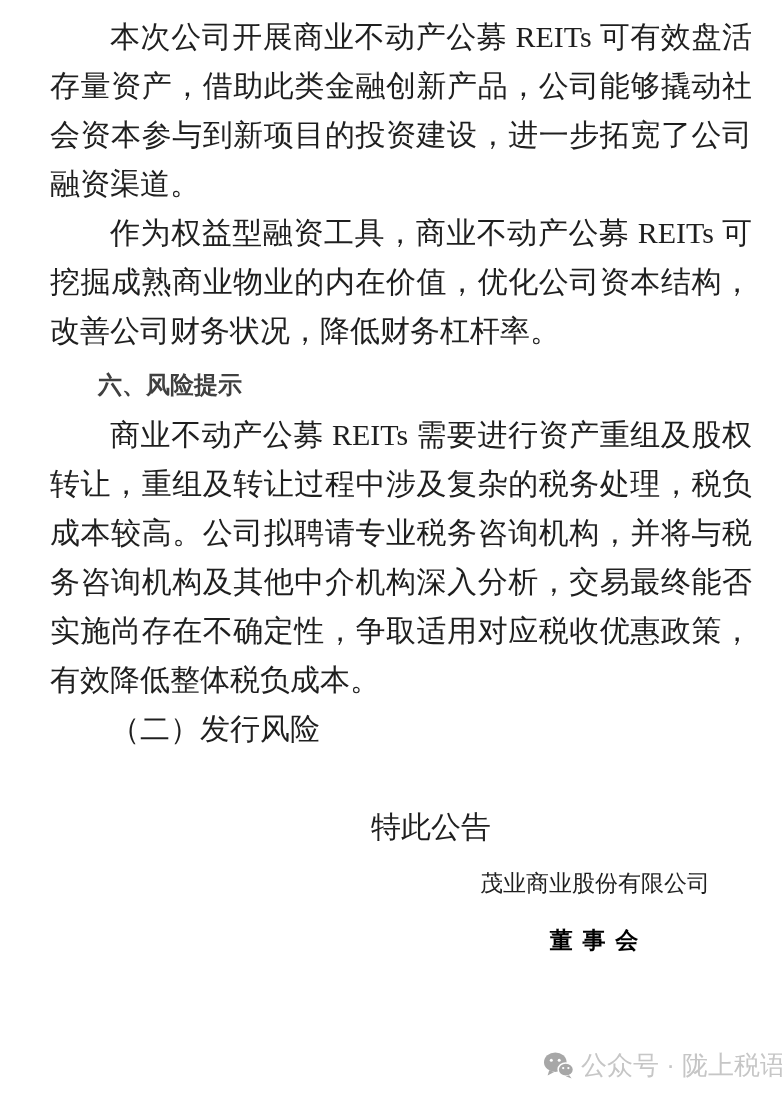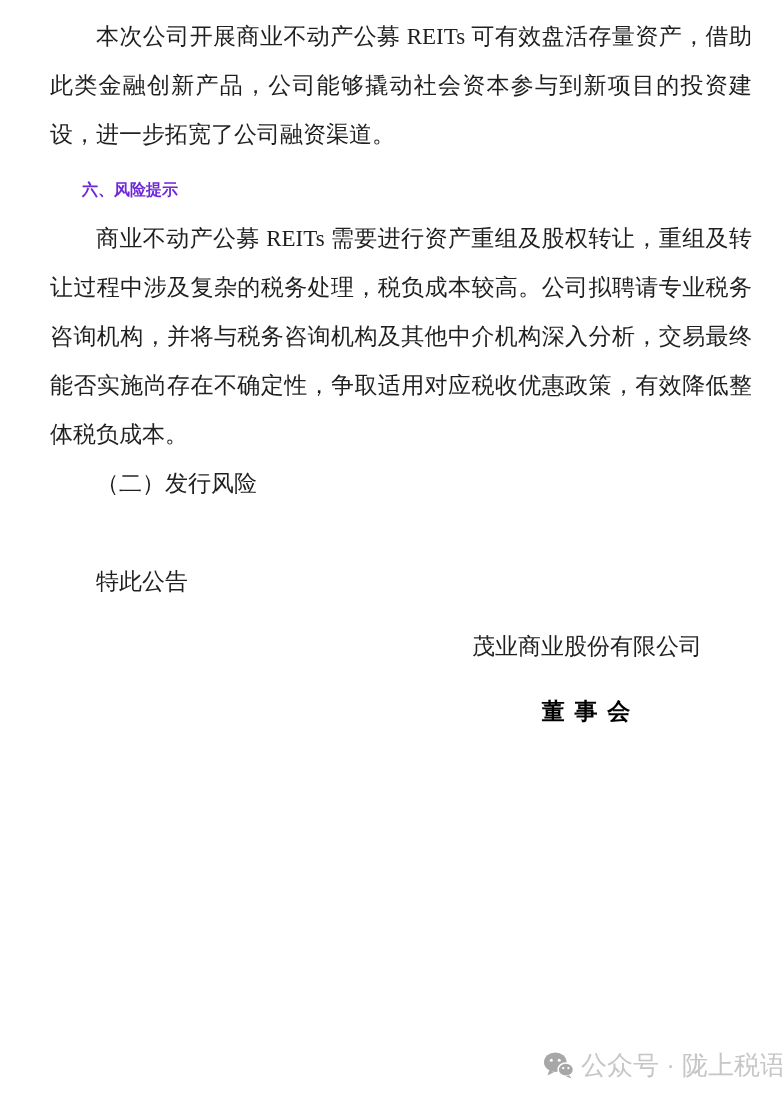--- a/index.html
+++ b/index.html
@@ -13,49 +13,49 @@
     font-family: "Liberation Serif", "DejaVu Serif", serif;
   }
   .doc {
     position: absolute;
     top: 12px;
     left: 50px;
     width: 702px;
   }
   .para {
     margin: 0;
-    font-size: 23px;
+    font-size: 30px;
     line-height: 49px;
     color: #1f1f1f;
     text-align: justify;
     text-indent: 2em;
     word-break: normal;
   }
   .para.heading {
     font-weight: 700;
-    color: #6d28d9;
+    color: #404040;
     margin-top: 6px;
-    font-size: 16px;
+    font-size: 24px;
   }
   .para.subheading {
     color: #1f1f1f;
   }
   .para.closing {
     margin-top: 49px;
-    text-align: left;
+    text-align: center;
   }
   .signature {
     margin: 4px 34px 0 auto;
     width: max-content;
     text-align: center;
     position: relative;
     z-index: 2;
   }
   .signature p {
-    margin: 16px;
+    margin: 8px;
     font-size: 23px;
     line-height: 49px;
     color: #1f1f1f;
     text-indent: 0;
   }
   .signature .board {
     font-weight: 700;
     color: #000000;
     letter-spacing: 2px;
   }
@@ -73,20 +73,21 @@
     z-index: 1;
     white-space: nowrap;
   }
   .watermark svg { flex: 0 0 auto; display: block; }
 </style>
 </head>
 <body>
 
 <div class="doc">
   <p class="para">本次公司开展商业不动产公募 REITs 可有效盘活存量资产，借助此类金融创新产品，公司能够撬动社会资本参与到新项目的投资建设，进一步拓宽了公司融资渠道。</p>
+  <p class="para">作为权益型融资工具，商业不动产公募 REITs 可挖掘成熟商业物业的内在价值，优化公司资本结构，改善公司财务状况，降低财务杠杆率。</p>
   <p class="para heading">六、风险提示</p>
   <p class="para">商业不动产公募 REITs 需要进行资产重组及股权转让，重组及转让过程中涉及复杂的税务处理，税负成本较高。公司拟聘请专业税务咨询机构，并将与税务咨询机构及其他中介机构深入分析，交易最终能否实施尚存在不确定性，争取适用对应税收优惠政策，有效降低整体税负成本。</p>
   <p class="para subheading">（二）发行风险</p>
   <p class="para closing">特此公告</p>
 
   <div class="signature">
     <p class="company">茂业商业股份有限公司</p>
     <p class="board">董 事 会</p>
   </div>
 </div>

